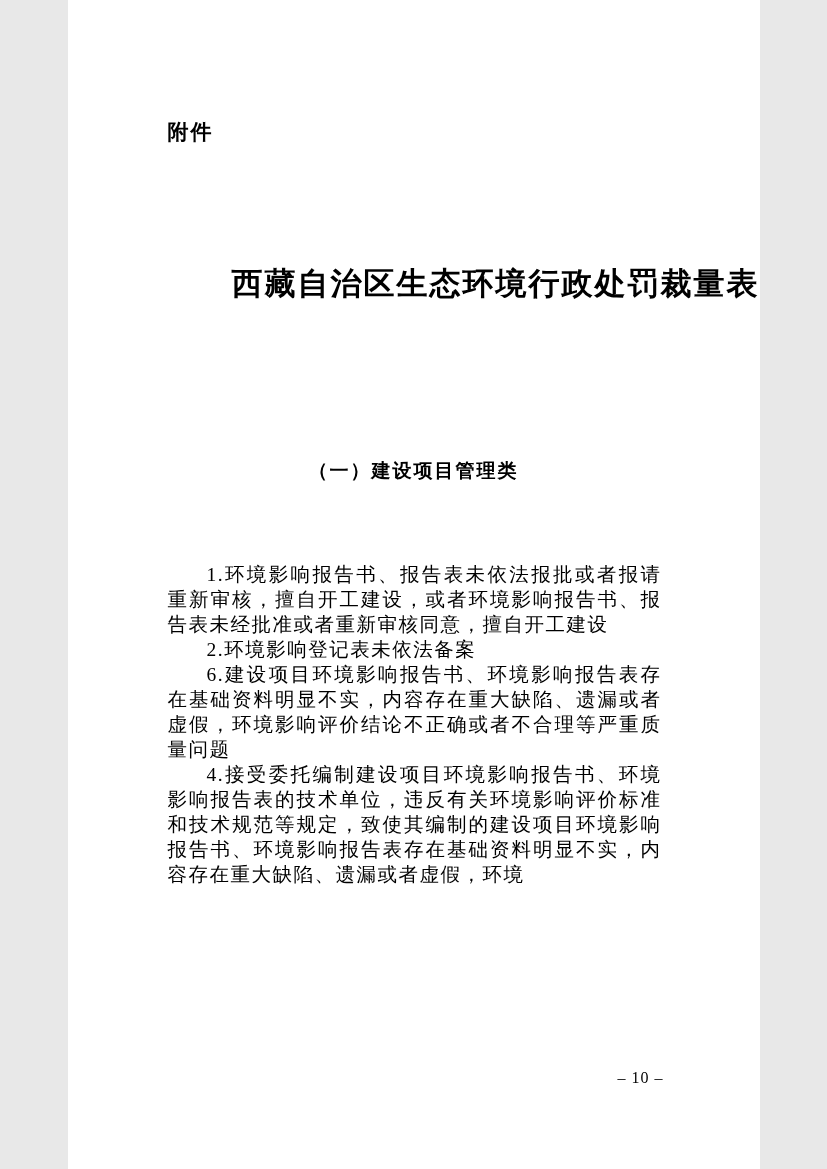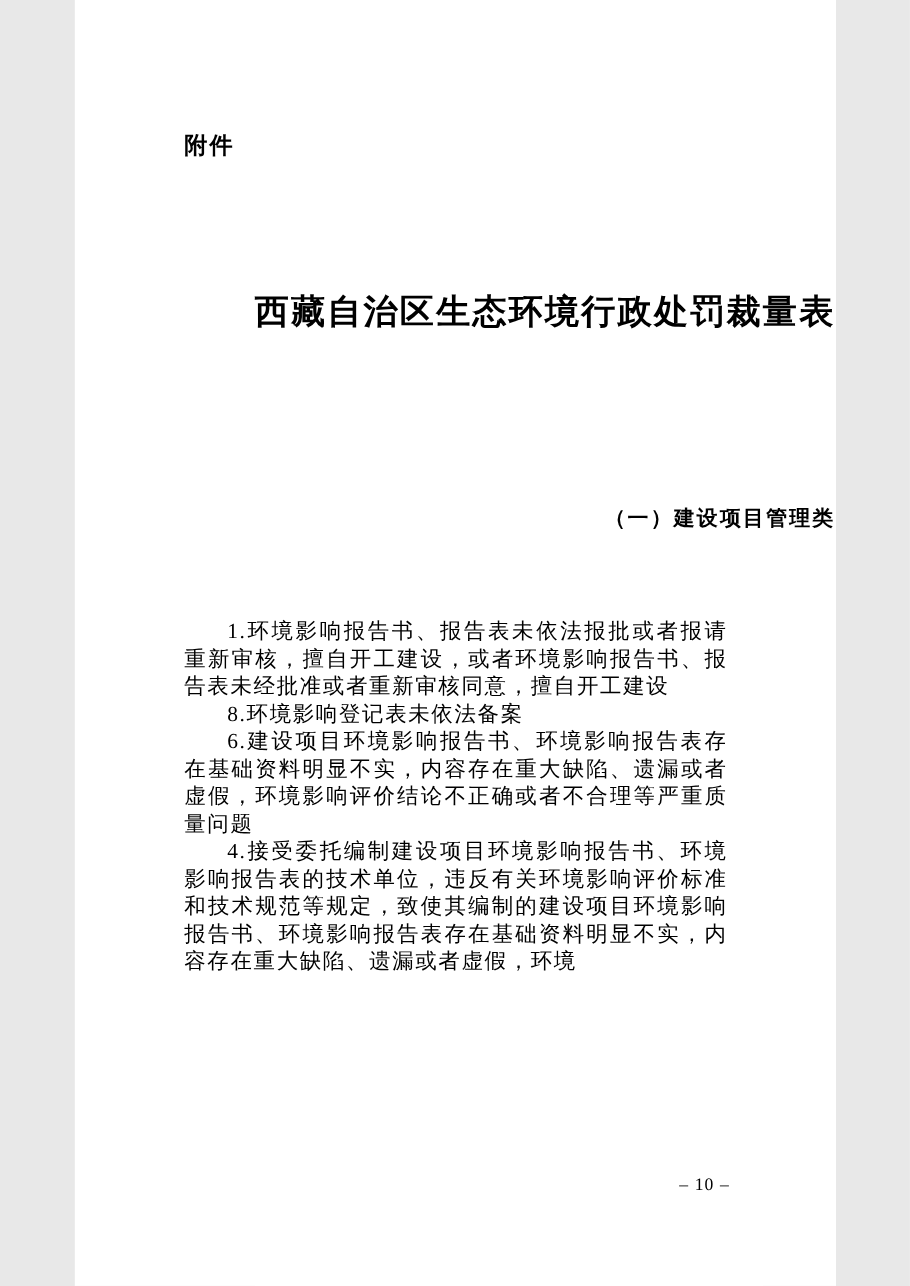--- a/index.html
+++ b/index.html
@@ -44,21 +44,21 @@
     font-size: 23px;
     font-weight: bold;
     font-family: "Liberation Sans", "DejaVu Sans", sans-serif;
     letter-spacing: 1px;
   }
   .subsection-title {
     position: absolute;
     left: 0;
     right: 0;
     top: 458px;
-    text-align: right;
+    text-align: center;
     font-size: 19px;
     font-weight: bold;
     letter-spacing: 2px;
   }
   .body-text {
     position: absolute;
     left: 100px;
     right: 98px;
     top: 562px;
     font-size: 19.5px;
@@ -87,20 +87,20 @@
 
   <div class="attachment-label">附件</div>
 
   <div class="main-title">西藏自治区生态环境行政处罚裁量表</div>
 
 
   <div class="subsection-title">（一）建设项目管理类</div>
 
   <div class="body-text">
     <p>1.环境影响报告书、报告表未依法报批或者报请重新审核，擅自开工建设，或者环境影响报告书、报告表未经批准或者重新审核同意，擅自开工建设</p>
-    <p>8.环境影响登记表未依法备案</p>
+    <p>2.环境影响登记表未依法备案</p>
     <p>6.建设项目环境影响报告书、环境影响报告表存在基础资料明显不实，内容存在重大缺陷、遗漏或者虚假，环境影响评价结论不正确或者不合理等严重质量问题</p>
     <p>4.接受委托编制建设项目环境影响报告书、环境影响报告表的技术单位，违反有关环境影响评价标准和技术规范等规定，致使其编制的建设项目环境影响报告书、环境影响报告表存在基础资料明显不实，内容存在重大缺陷、遗漏或者虚假，环境</p>
   </div>
 
   <div class="page-number">– 10 –</div>
 
 </div>
 
 </body></html>

